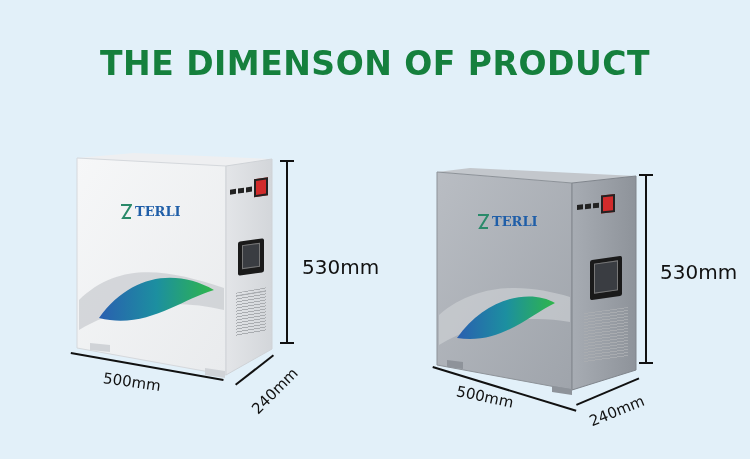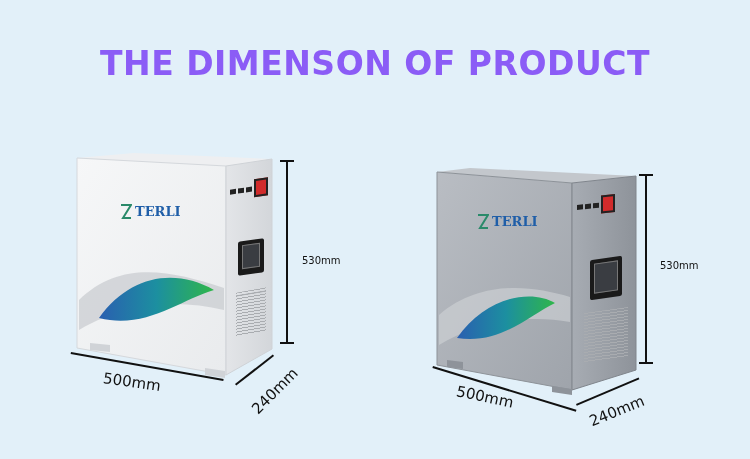--- a/index.html
+++ b/index.html
@@ -1,26 +1,26 @@
 <!DOCTYPE html>
 <html><head>
 <meta charset="utf-8">
 <style>
   html,body{margin:0;padding:0;}
   body{width:750px;height:459px;background:#e2f0f9;position:relative;overflow:hidden;font-family:"DejaVu Sans",sans-serif;}
-  .title{position:absolute;left:0;top:44px;width:750px;text-align:center;font-family:"DejaVu Sans",sans-serif;font-weight:bold;font-size:33px;color:#8b5cf6;letter-spacing:0.5px;}
+  .title{position:absolute;left:0;top:44px;width:750px;text-align:center;font-family:"DejaVu Sans",sans-serif;font-weight:bold;font-size:33px;color:#15803d;letter-spacing:0.5px;}
   .logo{position:absolute;font-family:"DejaVu Serif",serif;font-weight:bold;font-size:13px;color:#1f5ea8;display:flex;align-items:center;gap:3px;}
   .logo-mark{width:12px;height:15px;position:relative;}
   .screen{position:absolute;background:#1a1a1a;border-radius:2px;}
   .screen-inner{position:absolute;left:4px;top:4px;right:4px;bottom:6px;background:#3a3d42;border:1px solid #777;}
   .vent{position:absolute;background:repeating-linear-gradient(to bottom,#a9acb0 0 1px,transparent 1px 3px);}
   .ports{position:absolute;display:flex;gap:2px;align-items:center;}
   .port{width:6px;height:5px;background:#222;}
   .red{width:10px;height:14px;background:#d12b2b;border:2px solid #222;}
-  .dim{position:absolute;color:#111;font-size:10px;font-family:"DejaVu Sans",sans-serif;}
+  .dim{position:absolute;color:#111;font-size:20px;font-family:"DejaVu Sans",sans-serif;}
   .line{position:absolute;background:#111;}
 </style>
 </head>
 <body>
 
 <div class="title">THE DIMENSON OF PRODUCT</div>
 
 <div>
   <svg style="position:absolute;left:0;top:0" width="750" height="459">
     <defs>

